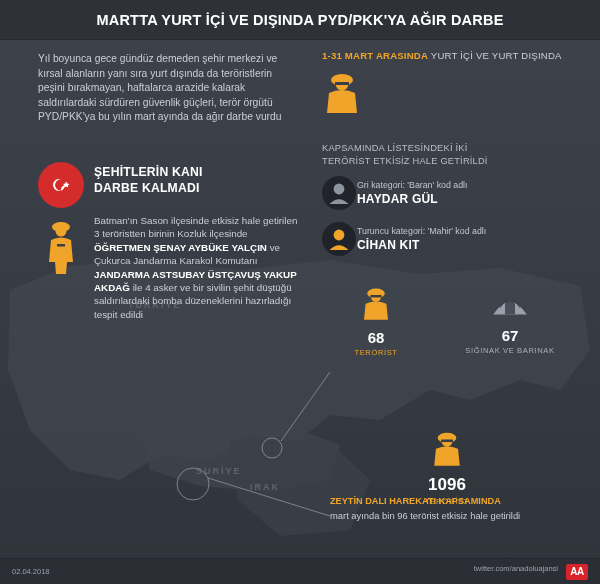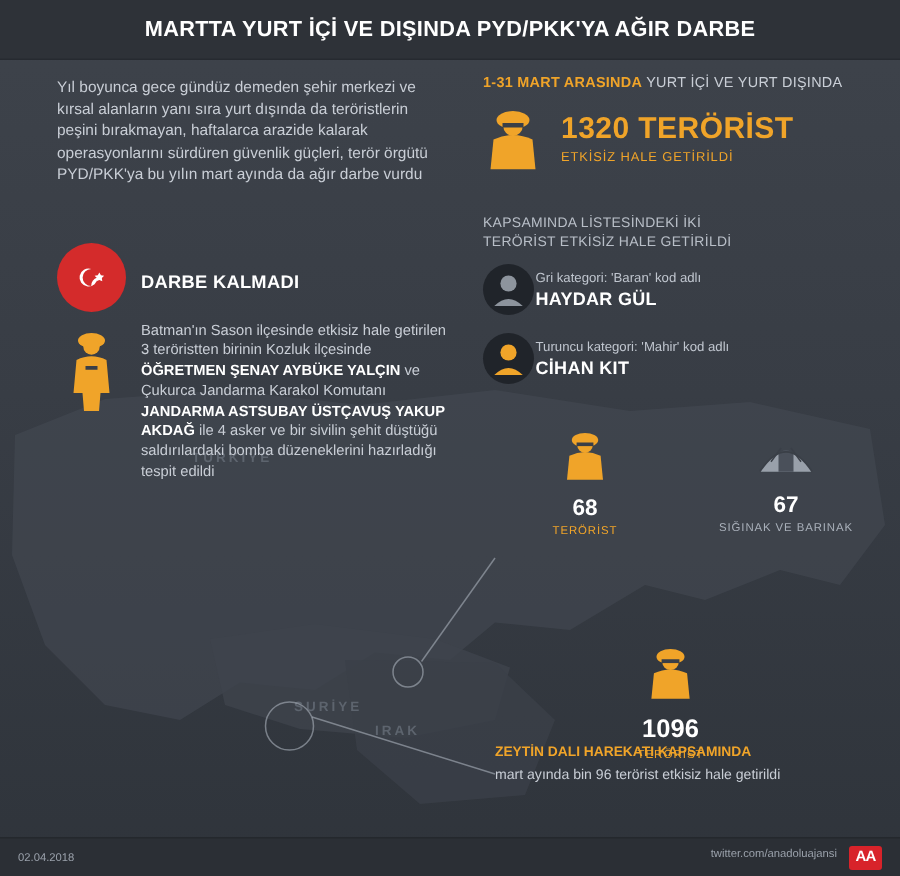--- a/index.html
+++ b/index.html
@@ -176,21 +176,20 @@
     letter-spacing: 0.2px;
   }
 
   
   .pair-wrap {
     position: absolute;
     left: 330px; top: 286px;
     width: 240px;
     display: flex;
     gap: 42px;
-    justify-content: flex-end;
   }
   .pair-item { text-align: center; width: 92px; }
   .pair-num {
     font-size: 15px;
     font-weight: bold;
     color: #ffffff;
     margin-top: 5px;
   }
   .pair-label {
     font-size: 7.6px;
@@ -305,32 +304,32 @@
   </div>
 
   <svg class="connector">
     <circle cx="272" cy="448" r="10" fill="none" stroke="#9aa1ab" stroke-width="1" opacity="0.7"></circle>
     <circle cx="193" cy="484" r="16" fill="none" stroke="#9aa1ab" stroke-width="1" opacity="0.7"></circle>
     <line x1="281" y1="441" x2="330" y2="372" stroke="#9aa1ab" stroke-width="1" opacity="0.7"></line>
     <line x1="208" y1="478" x2="330" y2="516" stroke="#9aa1ab" stroke-width="1" opacity="0.7"></line>
   </svg>
 
   <div class="left-col">
-    <div class="intro-text">Yıl boyunca gece gündüz demeden şehir merkezi ve kırsal alanların yanı sıra yurt dışında da teröristlerin peşini bırakmayan, haftalarca arazide kalarak operasyonlarını sürdüren güvenlik güçleri, terör örgütü PYD/PKK'ya bu yılın mart ayında da ağır darbe vurdu</div>
+    <div class="intro-text">Yıl boyunca gece gündüz demeden şehir merkezi ve kırsal alanların yanı sıra yurt dışında da teröristlerin peşini bırakmayan, haftalarca arazide kalarak saldırılardaki sürdüren güvenlik güçleri, terör örgütü PYD/PKK'ya bu yılın mart ayında da ağır darbe vurdu</div>
   </div>
 
   <div class="shehit-block">
     <div class="flag-circle">
       <svg width="28" height="28" viewBox="0 0 28 28">
         <path d="M18,14 a6,6 0 1,1 -4.2,-5.72 a4.8,4.8 0 1,0 0,11.44 A6,6 0 0,1 18,14 Z" fill="#ffffff"></path>
         <polygon fill="#ffffff" points="19.2,10.6 20.3,12.5 22.4,12.9 20.9,14.4 21.2,16.5 19.2,15.6 17.3,16.5 17.6,14.4 16.1,12.9 18.2,12.5"></polygon>
       </svg>
     </div>
     <div class="shehit-heading">
-      <br>
+      <span>ŞEHİTLERİN KANI</span><br>
       <span>DARBE KALMADI</span>
     </div>
     <svg class="soldier-icon" viewBox="0 0 34 56">
       <ellipse cx="17" cy="9" rx="9" ry="5" fill="#f0a429"></ellipse>
       <circle cx="17" cy="13" r="5.5" fill="#f0a429"></circle>
       <path d="M7,22 Q17,17 27,22 L29,44 L23,44 L22,56 L12,56 L11,44 L5,44 Z" fill="#f0a429"></path>
       <rect x="13" y="26" width="8" height="2.5" fill="#3a3f47"></rect>
     </svg>
     <div class="shehit-body">Batman'ın Sason ilçesinde etkisiz hale getirilen 3 teröristten birinin Kozluk ilçesinde <b>ÖĞRETMEN ŞENAY AYBÜKE YALÇIN</b> ve Çukurca Jandarma Karakol Komutanı <b>JANDARMA ASTSUBAY ÜSTÇAVUŞ YAKUP AKDAĞ</b> ile 4 asker ve bir sivilin şehit düştüğü saldırılardaki bomba düzeneklerini hazırladığı tespit edildi</div>
   </div>
@@ -339,24 +338,20 @@
     <div class="rc-kicker">
       <b>1-31 MART ARASINDA</b><span> YURT İÇİ VE YURT DIŞINDA</span>
     </div>
     <div class="big-stat">
       <svg class="terror-icon" viewBox="0 0 40 42">
         <ellipse cx="20" cy="9" rx="11" ry="6" fill="#f0a429"></ellipse>
         <circle cx="20" cy="13" r="6.5" fill="#f0a429"></circle>
         <rect x="13" y="11" width="14" height="3" fill="#3a3f47"></rect>
         <path d="M7,22 Q20,16 33,22 L35,42 L5,42 Z" fill="#f0a429"></path>
       </svg>
-      <div>
-        <div class="big-stat-num">1320 TERÖRİST</div>
-        <div class="big-stat-sub">ETKİSİZ HALE GETİRİLDİ</div>
-      </div>
     </div>
   </div>
 
   <div class="wanted-head">
     <span>KAPSAMINDA LİSTESİNDEKİ İKİ</span><br>
     <span>TERÖRİST ETKİSİZ HALE GETİRİLDİ</span>
   </div>
 
   <div class="person-row r1">
     <div class="person-avatar">

